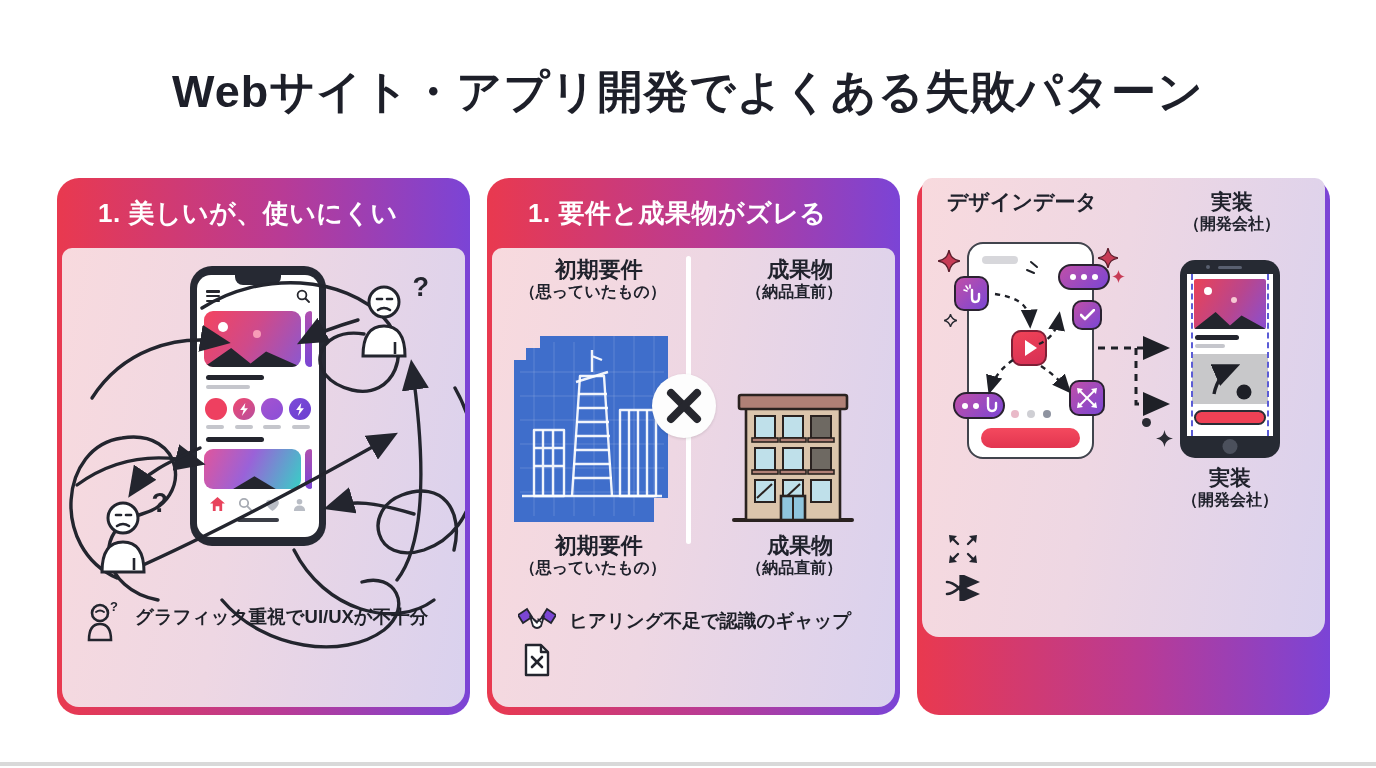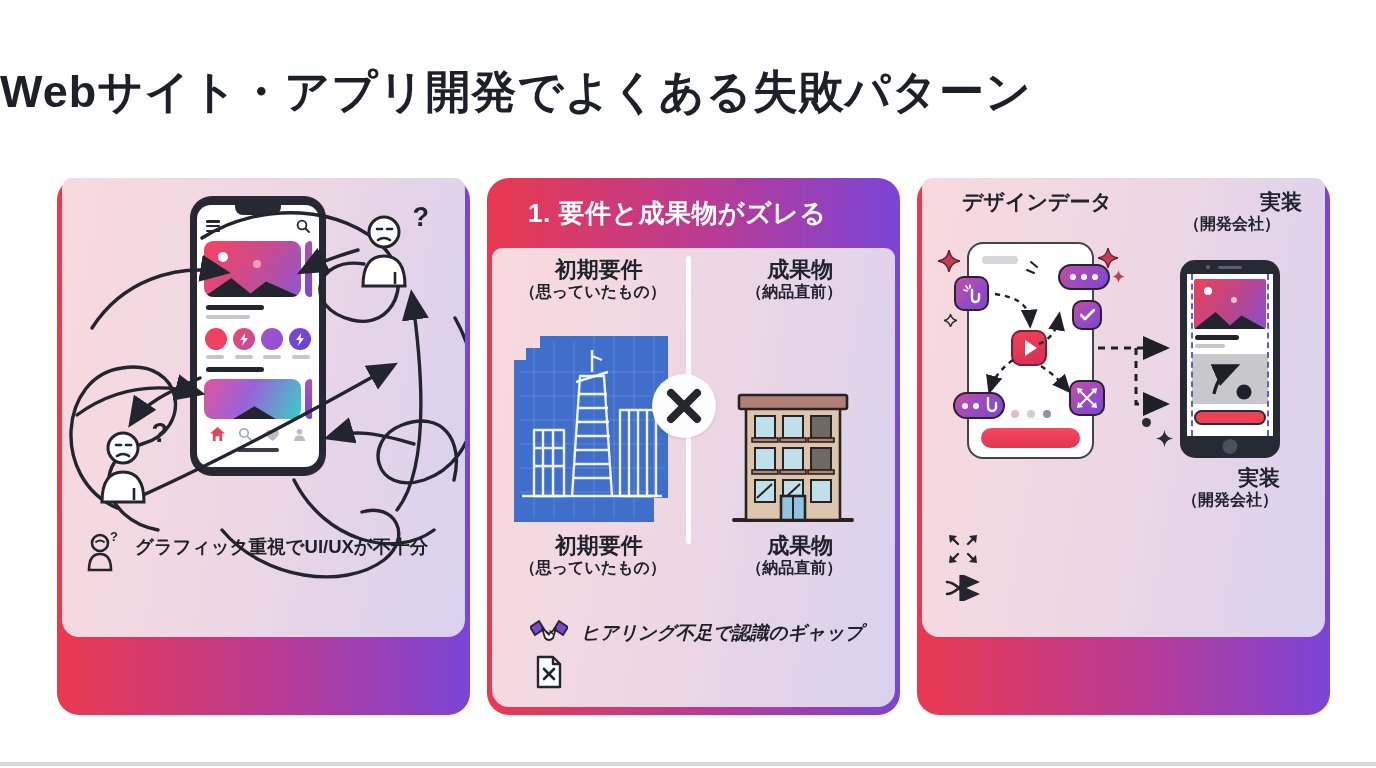--- a/index.html
+++ b/index.html
@@ -1,18 +1,18 @@
 <!DOCTYPE html>
 <html><head>
 <meta charset="utf-8">
 <style>
   html,body{margin:0;padding:0;}
   body{font-family:"Liberation Sans","DejaVu Sans",sans-serif;background:#ffffff;}
   .canvas{position:relative;width:1376px;height:768px;background:#ffffff;overflow:hidden;}
-  .page-title{position:absolute;top:62px;left:0;width:100%;margin:0;
+  .page-title{position:absolute;top:62px;left:0;width:100%;text-align:center;margin:0;
     font-size:45px;font-weight:800;color:#1d1f29;letter-spacing:1px;}
   .cards{position:absolute;top:178px;left:57px;display:flex;gap:17px;}
   .card{width:413px;height:537px;box-sizing:border-box;border-radius:22px;
     background:linear-gradient(90deg,#e9394f 0%,#b83b96 55%,#7b44d6 100%);
     padding:0 5px 8px;position:relative;}
   .card-header{height:70px;display:flex;align-items:center;padding-left:36px;
     color:#ffffff;font-size:26px;font-weight:800;letter-spacing:.5px;}
   .card-body{position:relative;height:459px;overflow:hidden;
     background:linear-gradient(100deg,#f8dade 0%,#eed7e3 45%,#d9d1ee 100%);
     border-radius:10px 10px 17px 17px;}
@@ -61,21 +61,21 @@
   .pair-labels .col{width:50%;text-align:center;}
   .lbl{font-size:22px;font-weight:800;color:#20222c;line-height:1.1;padding-left:12px;}
   .note{font-size:16px;font-weight:700;color:#20222c;line-height:1.2;}
   .blueprint{position:absolute;left:18px;top:84px;z-index:2;}
   .building{position:absolute;left:240px;top:138px;z-index:2;}
   .xcircle{position:absolute;left:160px;top:126px;width:64px;height:64px;border-radius:50%;background:#fdfdfd;
     z-index:3;display:flex;align-items:center;justify-content:center;box-shadow:0 1px 3px rgba(0,0,0,.12);}
   
   .lbl-single-left{position:absolute;left:10px;top:12px;width:180px;text-align:center;z-index:2;}
   .lbl-single-right{position:absolute;left:240px;top:12px;width:140px;text-align:center;z-index:2;}
-  .lbl3{font-size:21px;font-weight:800;color:#20222c;line-height:1.12;text-align:right;}
+  .lbl3{font-size:21px;font-weight:800;color:#20222c;line-height:1.12;}
   .artboard{position:absolute;left:45px;top:64px;width:123px;height:213px;background:#fff;
     border:2px solid #41444d;border-radius:16px;z-index:2;}
   .badge{position:absolute;display:flex;align-items:center;justify-content:center;
     border:2px solid #2a2230;box-sizing:border-box;
     background:linear-gradient(135deg,#c04fa8 0%,#7b46d4 100%);}
   .badge.sq{border-radius:10px;}
   .badge.pill{border-radius:14px;}
   .badge .dot{width:6px;height:6px;border-radius:50%;background:#fff;margin:0 2.5px;}
   .graypill{position:absolute;left:13px;top:12px;width:36px;height:8px;border-radius:4px;background:#d7d7db;}
   .playbadge{position:absolute;left:42px;top:86px;width:36px;height:36px;border-radius:10px;
@@ -109,20 +109,23 @@
 </style>
 </head>
 <body>
 
 <div class="canvas">
   <h1 class="page-title">Webサイト・アプリ開発でよくある失敗パターン</h1>
 
   <div class="cards">
 
     <section class="card">
+      <header class="card-header">
+        <span>1. 美しいが、使いにくい</span>
+      </header>
       <div class="card-body">
 
         <div class="phone1">
           <div class="screen">
             <div class="notch"></div>
             <div class="topbar">
               <div class="hamburger">
                   <span></span>
                   <span></span>
                   <span></span>
@@ -331,21 +334,21 @@
           <div class="col">
             <div class="lbl">初期要件</div>
             <div class="note">（思っていたもの）</div>
           </div>
           <div class="col">
             <div class="lbl">成果物</div>
             <div class="note">（納品直前）</div>
           </div>
         </div>
 
-        <ul class="bullets" style="list-style:none;margin:16px;padding:0;font-style:italic;">
+        <ul class="bullets" style="list-style:none;margin:4px;padding:0;">
           <li class="bullet">
             <span class="bullet-icon">
               <svg width="38" height="28" viewBox="0 0 38 28">
                 <polygon points="0,9 9,3 14,11 5,17" fill="#7b46d4" stroke="#23252e" stroke-width="1.8"></polygon>
                 <polygon points="38,9 29,3 24,11 33,17" fill="#7b46d4" stroke="#23252e" stroke-width="1.8"></polygon>
                 <path d="M12,10 L19,16 L26,10 L23,20 Q19,24 15,20 Z" fill="#fff" stroke="#23252e" stroke-width="1.8" stroke-linejoin="round"></path>
                 <path d="M16,14 l3,3 M20,13 l3,3" stroke="#23252e" stroke-width="1.4" stroke-linecap="round"></path>
               </svg>
             </span>
             <span class="bullet-text">ヒアリング不足で認識のギャップ</span>

